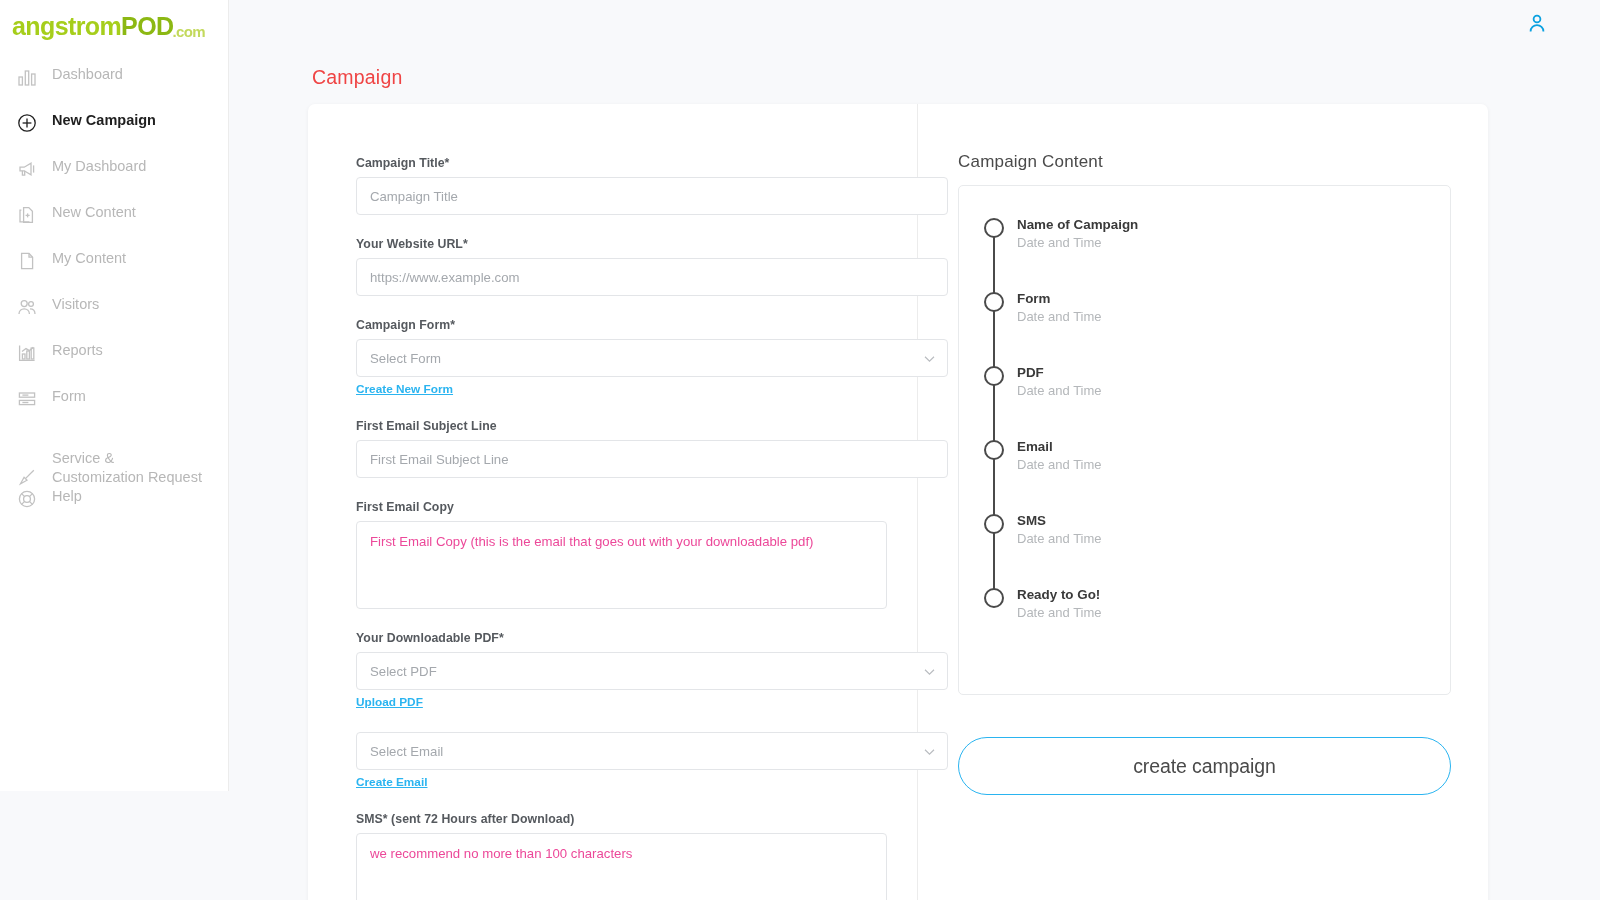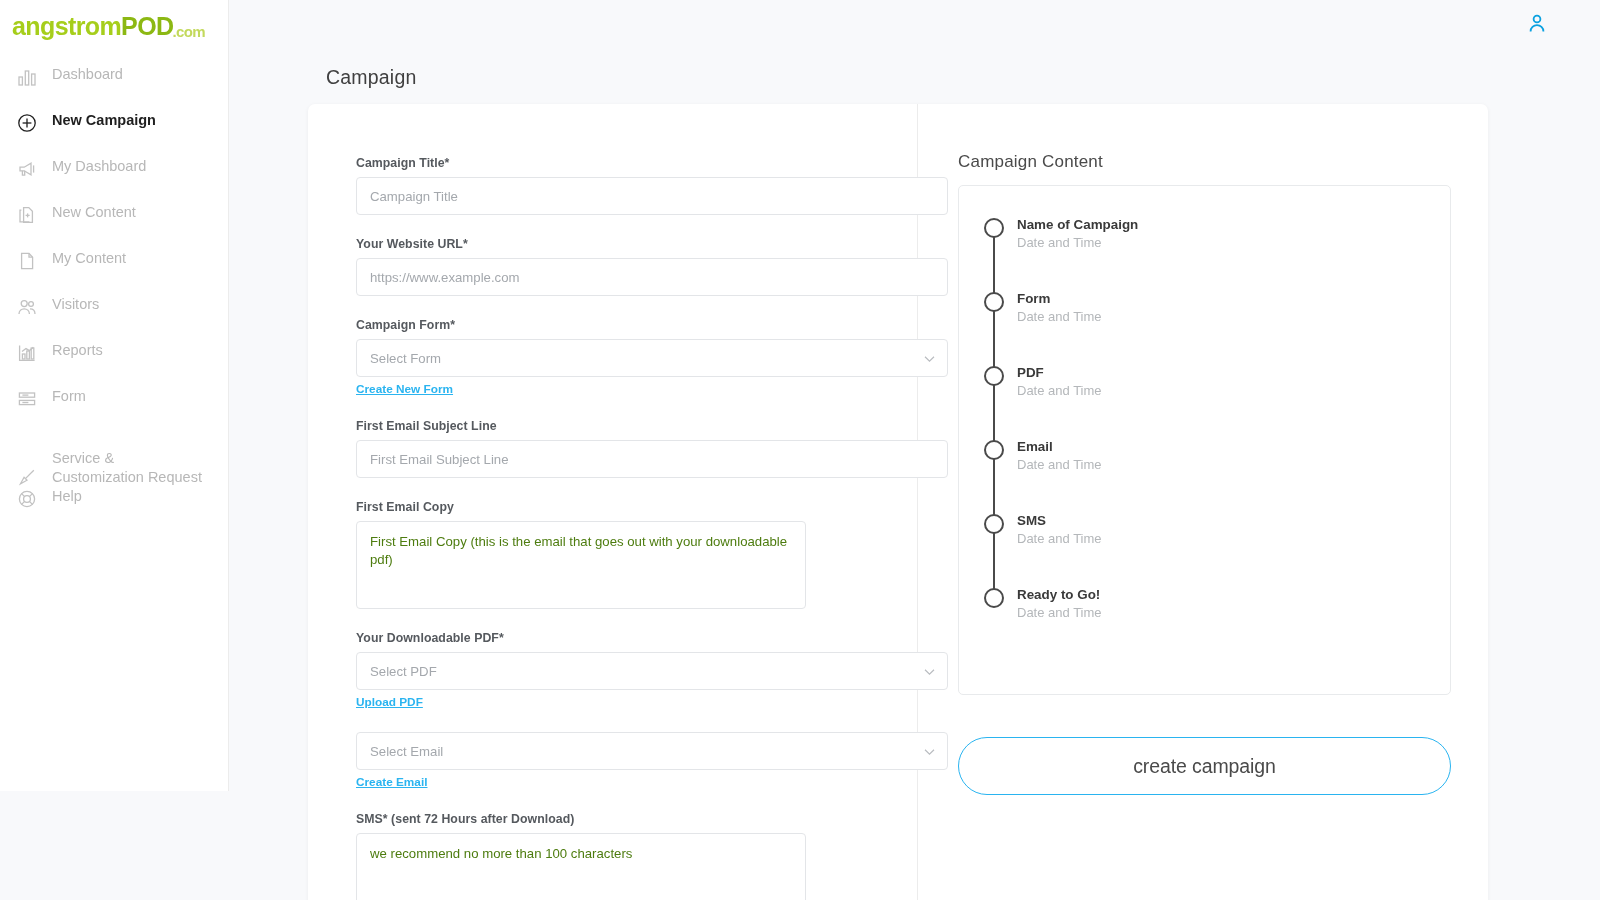--- a/index.html
+++ b/index.html
@@ -81,23 +81,23 @@
   #user-btn {
     position: absolute;
     right: 52px; top: 12px;
     width: 22px; height: 22px;
     cursor: pointer;
   }
 
   
   #page-title {
     position: absolute;
-    left: 326px; top: 66px;
+    left: 312px; top: 66px;
     font-size: 19.5px;
-    color: #404040;
+    color: #ef4444;
     font-weight: 400;
     letter-spacing: 0.2px;
   }
 
   
   #card {
     position: absolute;
     left: 308px; top: 104px;
     width: 1180px;
     height: 900px;
@@ -148,27 +148,27 @@
     position: relative;
   }
   .select-box { cursor: pointer; }
   .select-box .chev {
     position: absolute;
     right: 12px; top: 50%;
     transform: translateY(-50%);
   }
 
   .textarea-box {
-    width: 450px;
+    width: 531px;
     border: 1px solid #e3e5e8;
     border-radius: 4px;
     background: #fff;
     padding: 11px 13px;
     font-size: 13.2px;
-    color: #4d7c0f;
+    color: #ec4899;
     cursor: text;
     line-height: 1.4;
   }
   .ta-88 { height: 88px; }
   .ta-tall { height: 130px; }
 
   .sub-link {
     display: inline-block;
     margin-top: 5px;
     font-size: 11.8px;

